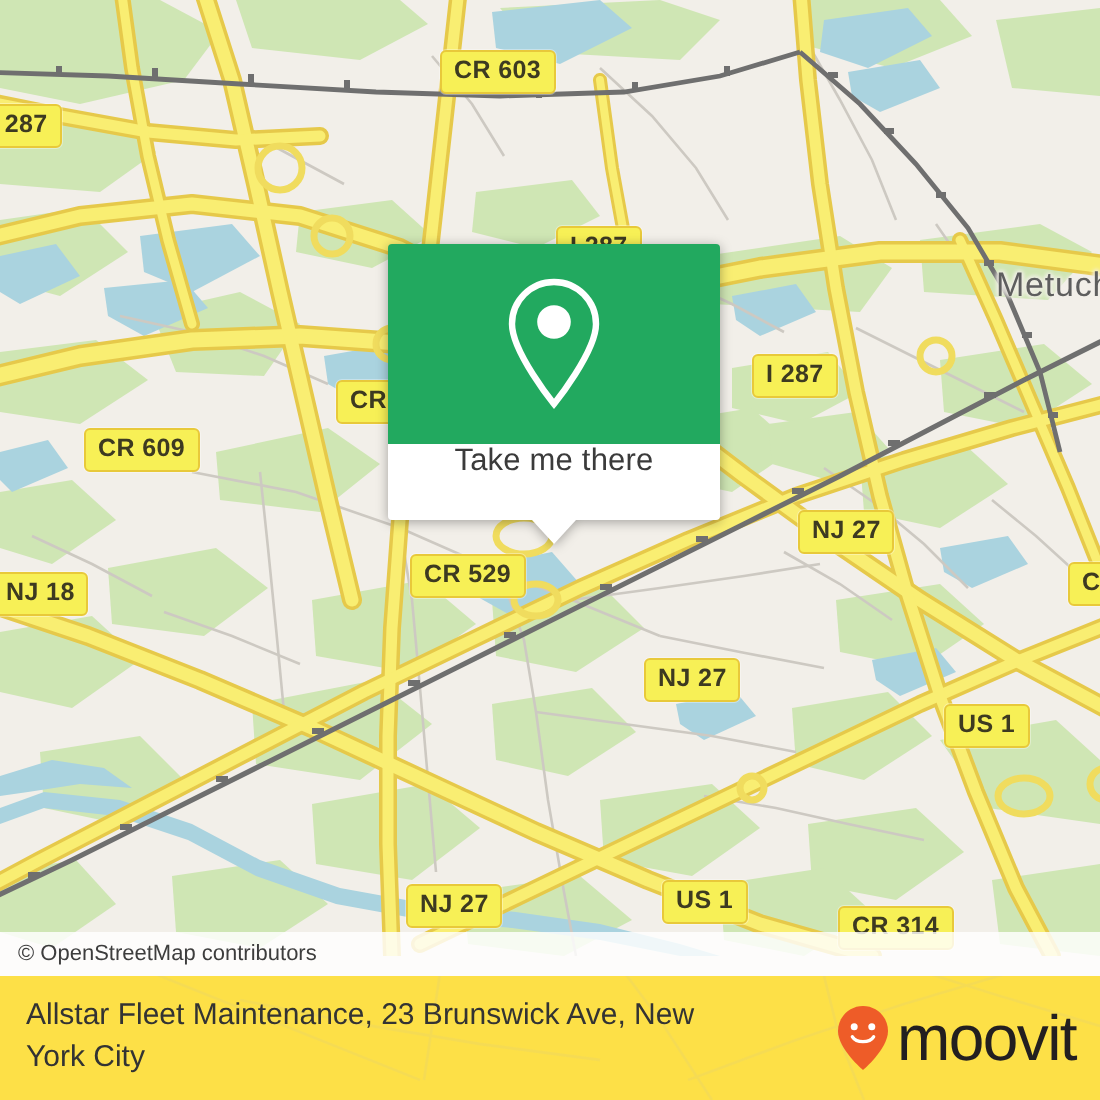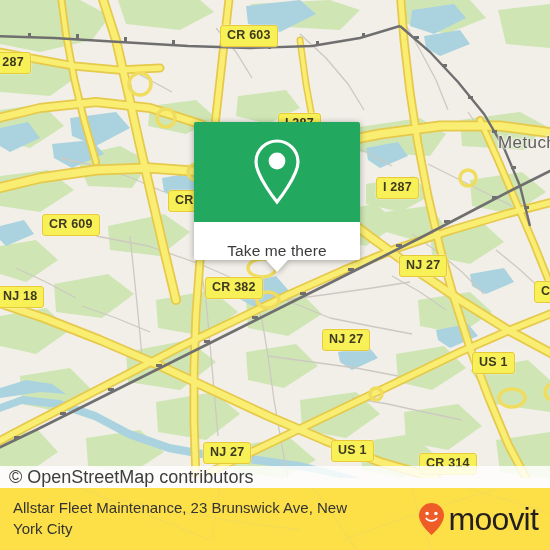--- a/index.html
+++ b/index.html
@@ -53,21 +53,21 @@
   .popup-head{
     background:#22a95f;
     height:100px;
     border-radius:2px 2px 0 0;
     display:flex;align-items:center;justify-content:center;
   }
   .popup-body{
     background:#ffffff;
     border-radius:0 0 2px 2px;
     height:38px;
-    display:flex;align-items:flex-end;justify-content:center;
+    display:flex;align-items:flex-start;justify-content:center;
   }
   .popup-label{
     color:#3b3b3b;
     font-size:15.5px;
     letter-spacing:.1px;
     white-space:nowrap;
   }
   .popup-tail{
     position:absolute;
     left:50%;top:138px;
@@ -82,21 +82,21 @@
   .osm-bar{
     position:absolute;
     left:0;top:466px;
     width:550px;height:22px;
     background:rgba(255,255,255,.82);
     display:flex;align-items:center;
     z-index:6;
   }
   .osm-text{
     color:#3d3d3d;
-    font-size:18px;
+    font-size:11px;
     padding-left:9px;
     white-space:nowrap;
   }
 
   
   .footer{
     position:absolute;
     left:0;top:488px;
     width:550px;height:62px;
     background:#fde047;
@@ -317,21 +317,21 @@
     <div class="place-label" style="left:498px;top:133px;">Metuchen</div>
 
     <div class="shield" style="left:192px;top:25px;margin-left:28px;">CR 603</div>
     <div class="shield" style="left:-12px;top:52px;">I 287</div>
     <div class="shield" style="left:278px;top:113px;">I 287</div>
     <div class="shield" style="left:376px;top:177px;">I 287</div>
     <div class="shield" style="left:42px;top:214px;">CR 609</div>
     <div class="shield" style="left:168px;top:190px;">CR</div>
     <div class="shield" style="left:399px;top:255px;">NJ 27</div>
     <div class="shield" style="left:-4px;top:286px;">NJ 18</div>
-    <div class="shield" style="left:205px;top:277px;">CR 382</div>
+    <div class="shield" style="left:205px;top:277px;">CR 529</div>
     <div class="shield" style="left:534px;top:281px;">C</div>
     <div class="shield" style="left:322px;top:329px;">NJ 27</div>
     <div class="shield" style="left:472px;top:352px;">US 1</div>
     <div class="shield" style="left:203px;top:442px;">NJ 27</div>
     <div class="shield" style="left:331px;top:440px;">US 1</div>
     <div class="shield" style="left:419px;top:453px;">CR 314</div>
 
     <div class="popup">
       <div class="popup-head">
         <svg width="56" height="72" viewBox="0 0 56 72">

